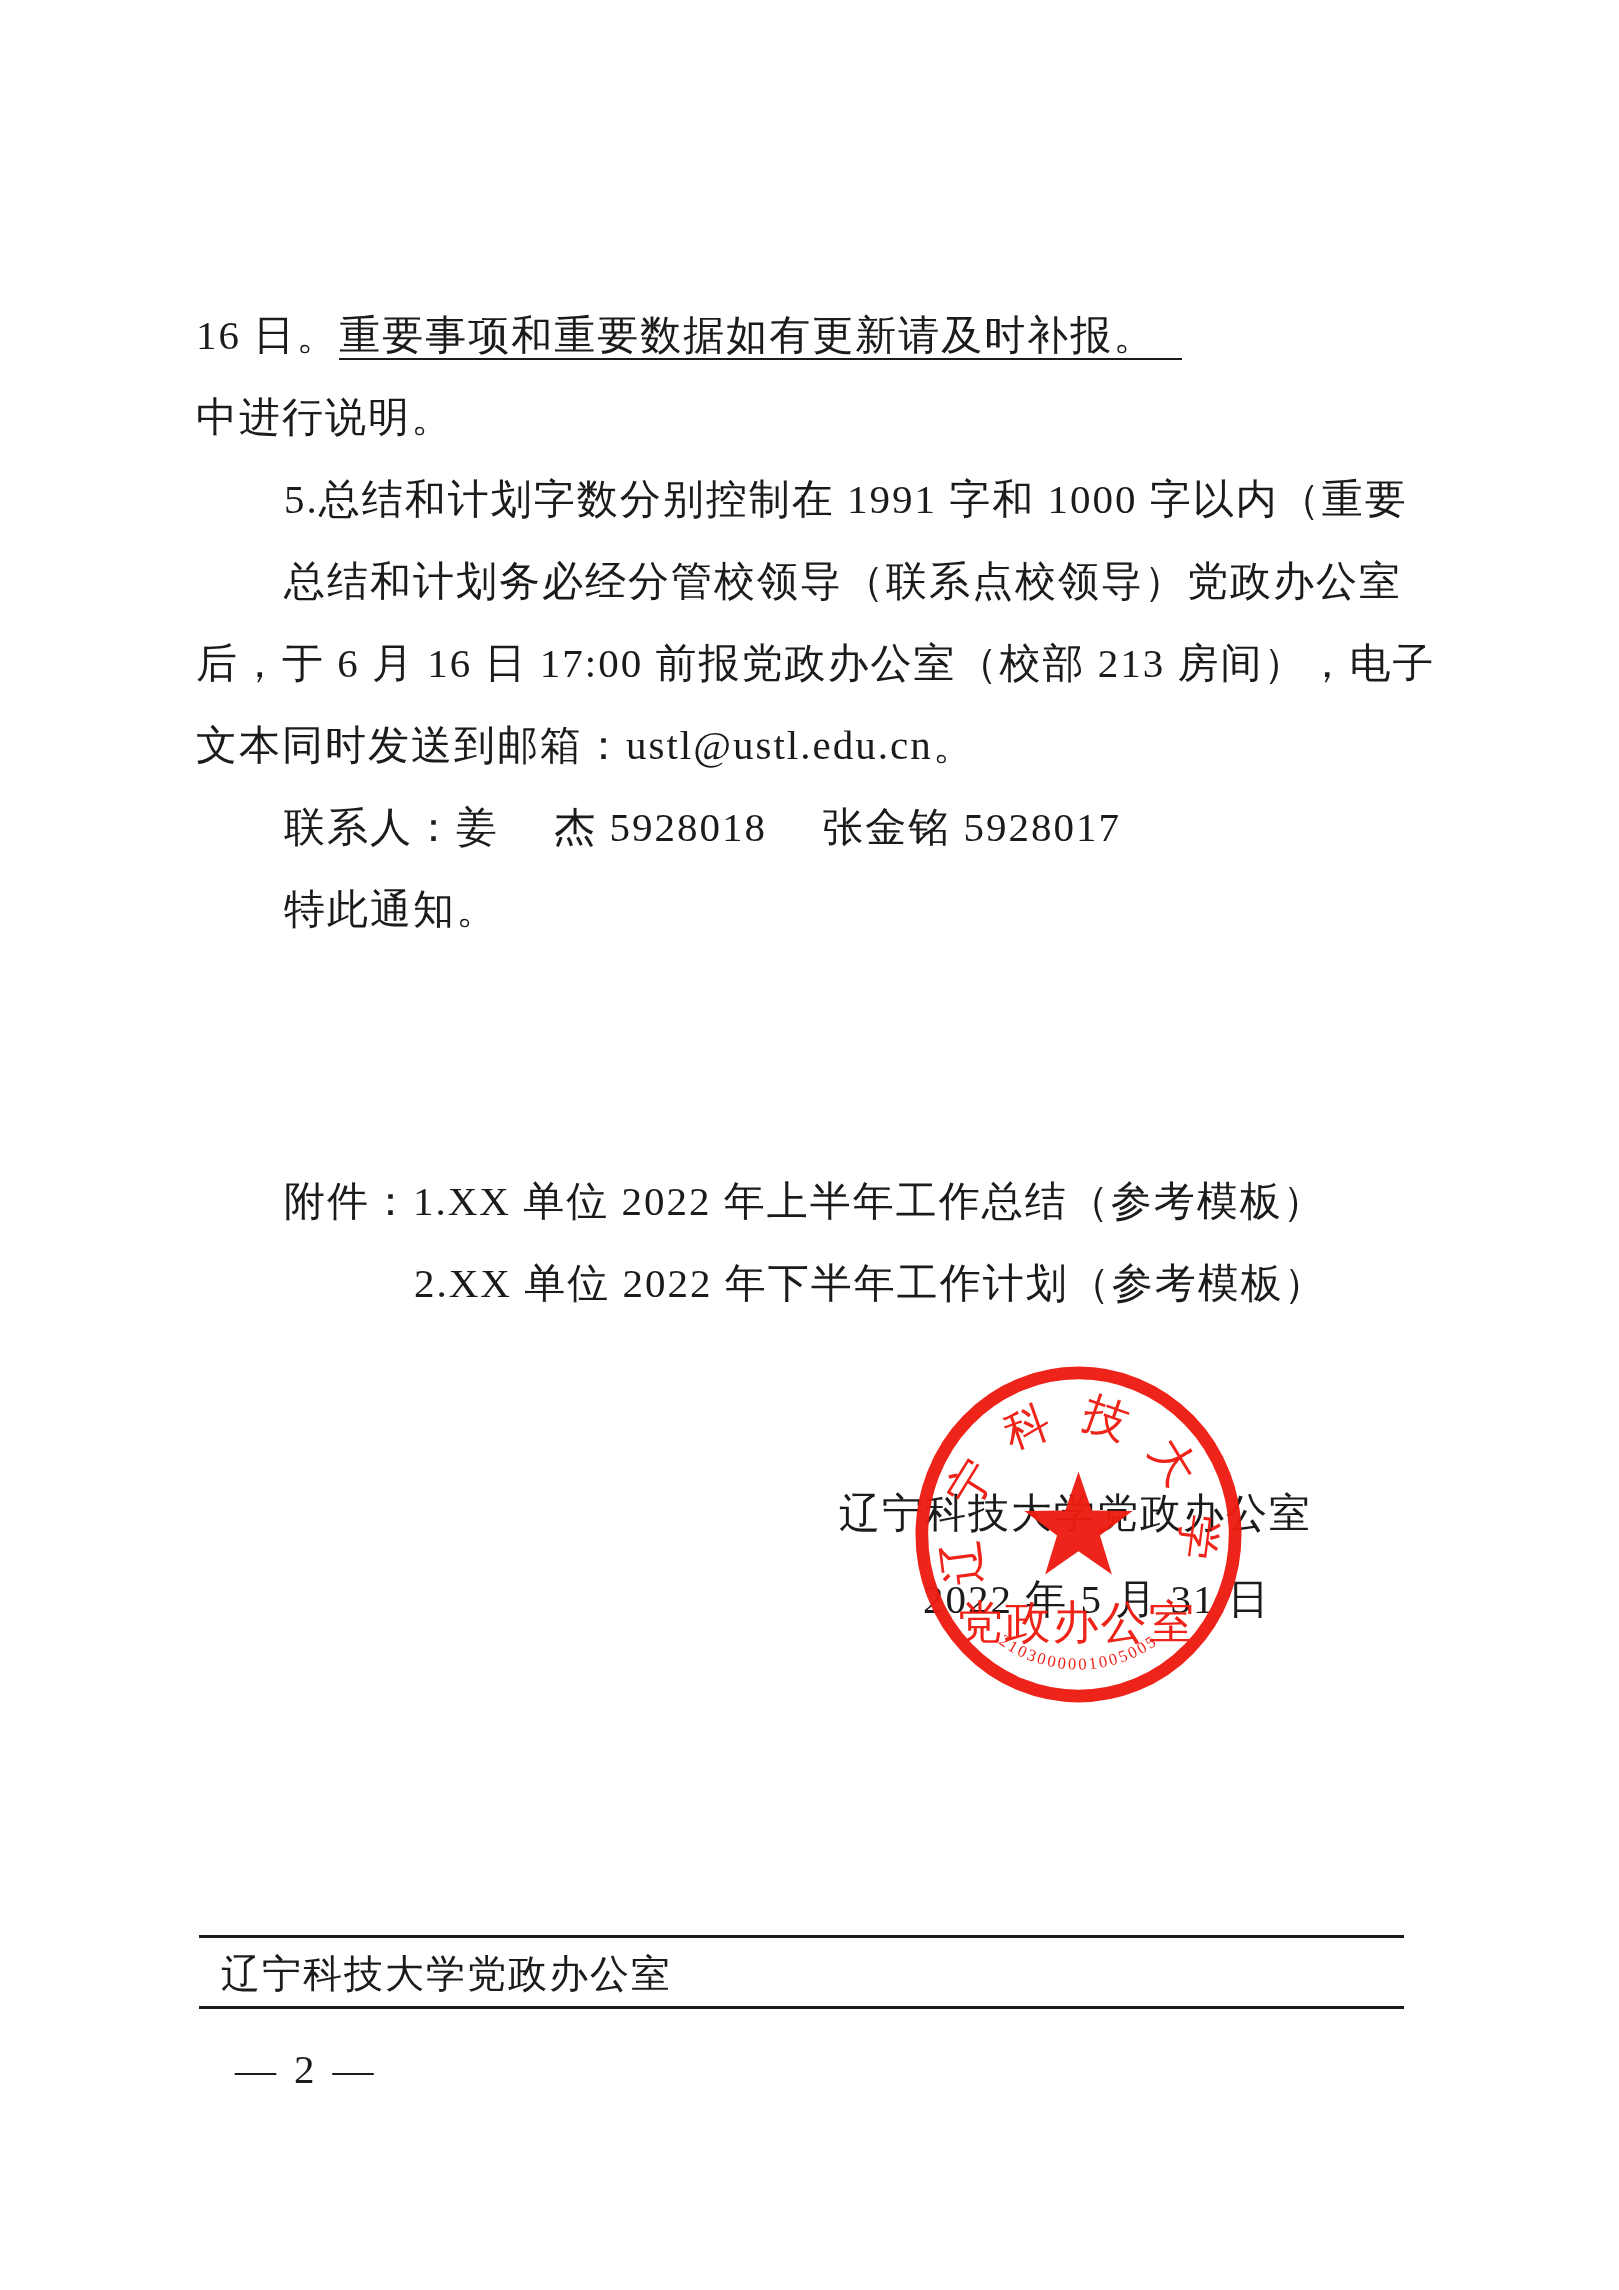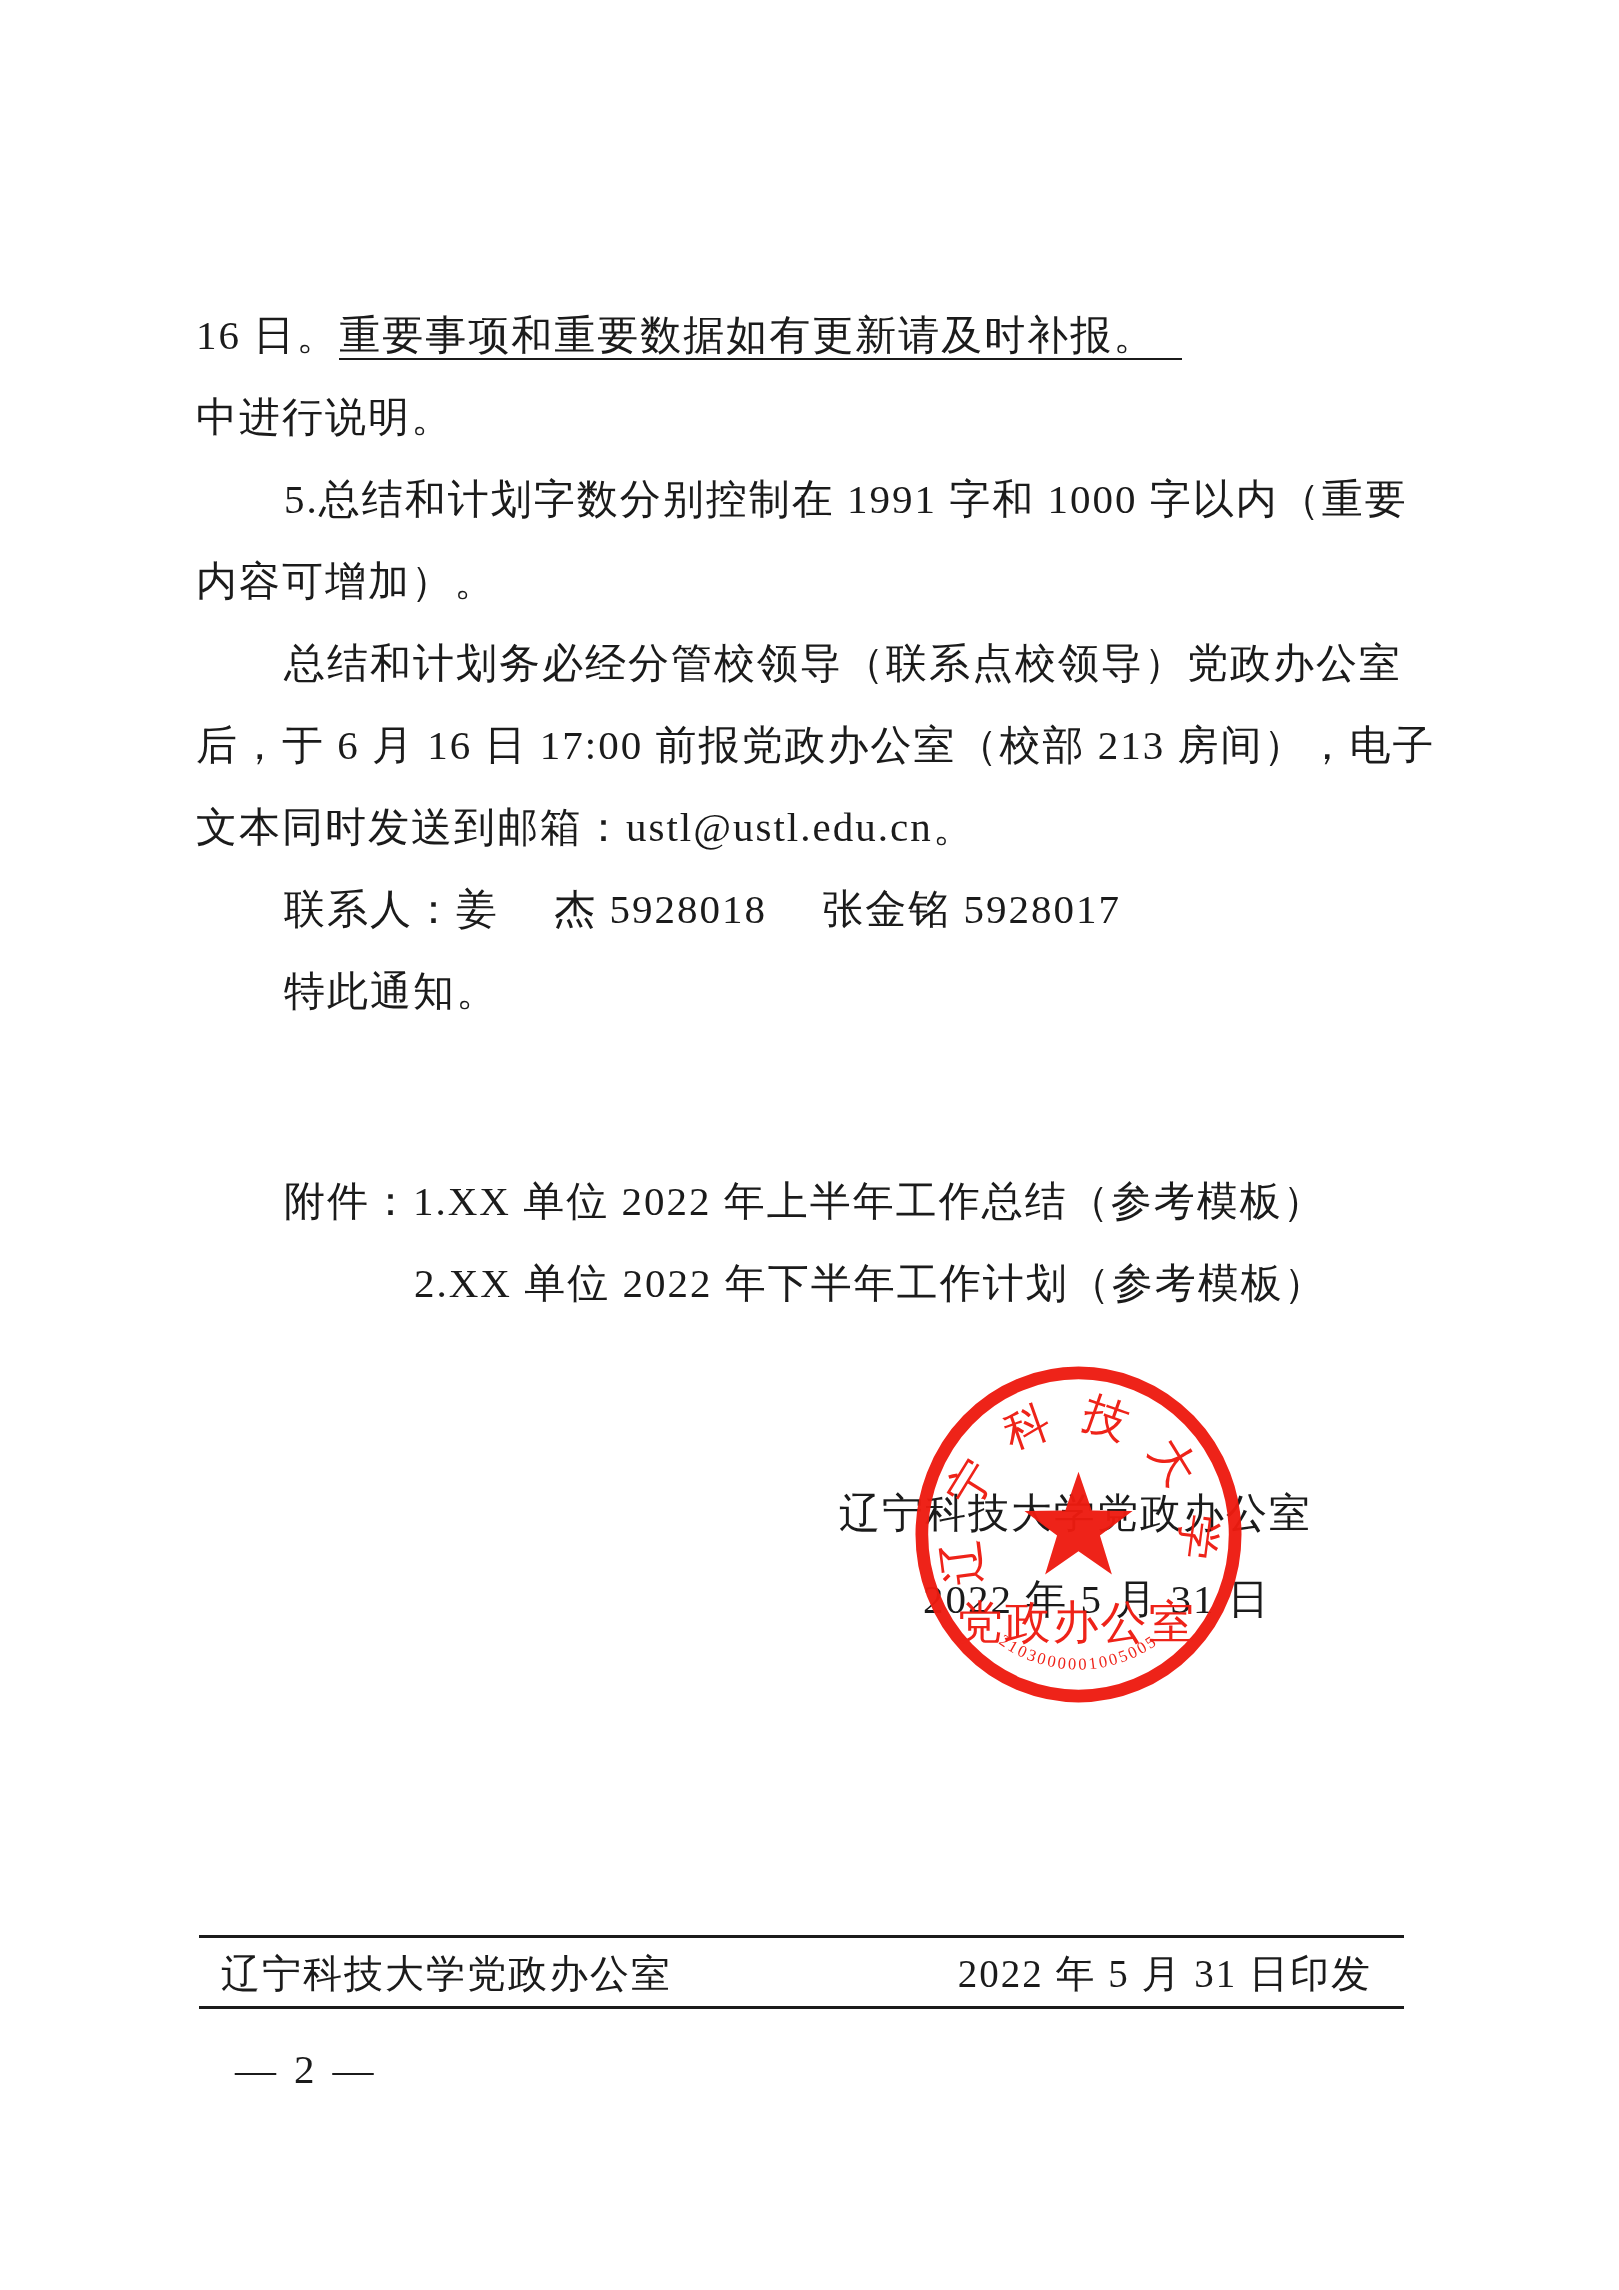--- a/index.html
+++ b/index.html
@@ -79,21 +79,20 @@
 </style>
 </head>
 <body>
 
 <div class="page">
 
   <div id="main-lines" class="text-block">
       <div class="doc-line"><span>16 日。</span><span class="u">重要事项和重要数据如有更新请及时补报。</span></div>
       <div class="doc-line"><span>中进行说明。</span></div>
       <div class="doc-line ind1"><span>5.总结和计划字数分别控制在 1991 字和 1000 字以内（重要</span></div>
-      <div class="doc-line"><span>内容可增加）。</span></div>
       <div class="doc-line ind1"><span>总结和计划务必经分管校领导（联系点校领导）党政办公室</span></div>
       <div class="doc-line"><span>后，于 6 月 16 日 17:00 前报党政办公室（校部 213 房间），电子</span></div>
       <div class="doc-line"><span>文本同时发送到邮箱：ustl@ustl.edu.cn。</span></div>
       <div class="doc-line ind1"><span>联系人：姜　 杰 5928018　 张金铭 5928017</span></div>
       <div class="doc-line ind1"><span>特此通知。</span></div>
     </div>
 
   <div id="attach-lines" class="text-block">
       <div class="doc-line ind1"><span>附件：1.XX 单位 2022 年上半年工作总结（参考模板）</span></div>
       <div class="doc-line ind2"><span>2.XX 单位 2022 年下半年工作计划（参考模板）</span></div>
@@ -113,19 +112,18 @@
       <textPath href="#arcTop" startOffset="50%" text-anchor="middle">辽宁科技大学</textPath>
     </text>
     <text x="165" y="278" text-anchor="middle" font-size="47" letter-spacing="2" fill="#ee1b10">党政办公室</text>
     <text font-size="17" letter-spacing="2.5" fill="#ee1b10">
       <textPath href="#arcBottom" startOffset="50%" text-anchor="middle">2103000001005005</textPath>
     </text>
   </svg>
 
   <div id="rule-top" class="rule"></div>
   <div id="footer-left" class="footer-text">辽宁科技大学党政办公室</div>
-  <div id="footer-right" class="footer-text">2022 年 5 月 31 日印发</div>
   <div id="rule-bottom" class="rule"></div>
 
   <div id="page-num">— 2 —</div>
 
 </div>
 
 
 </body></html>

